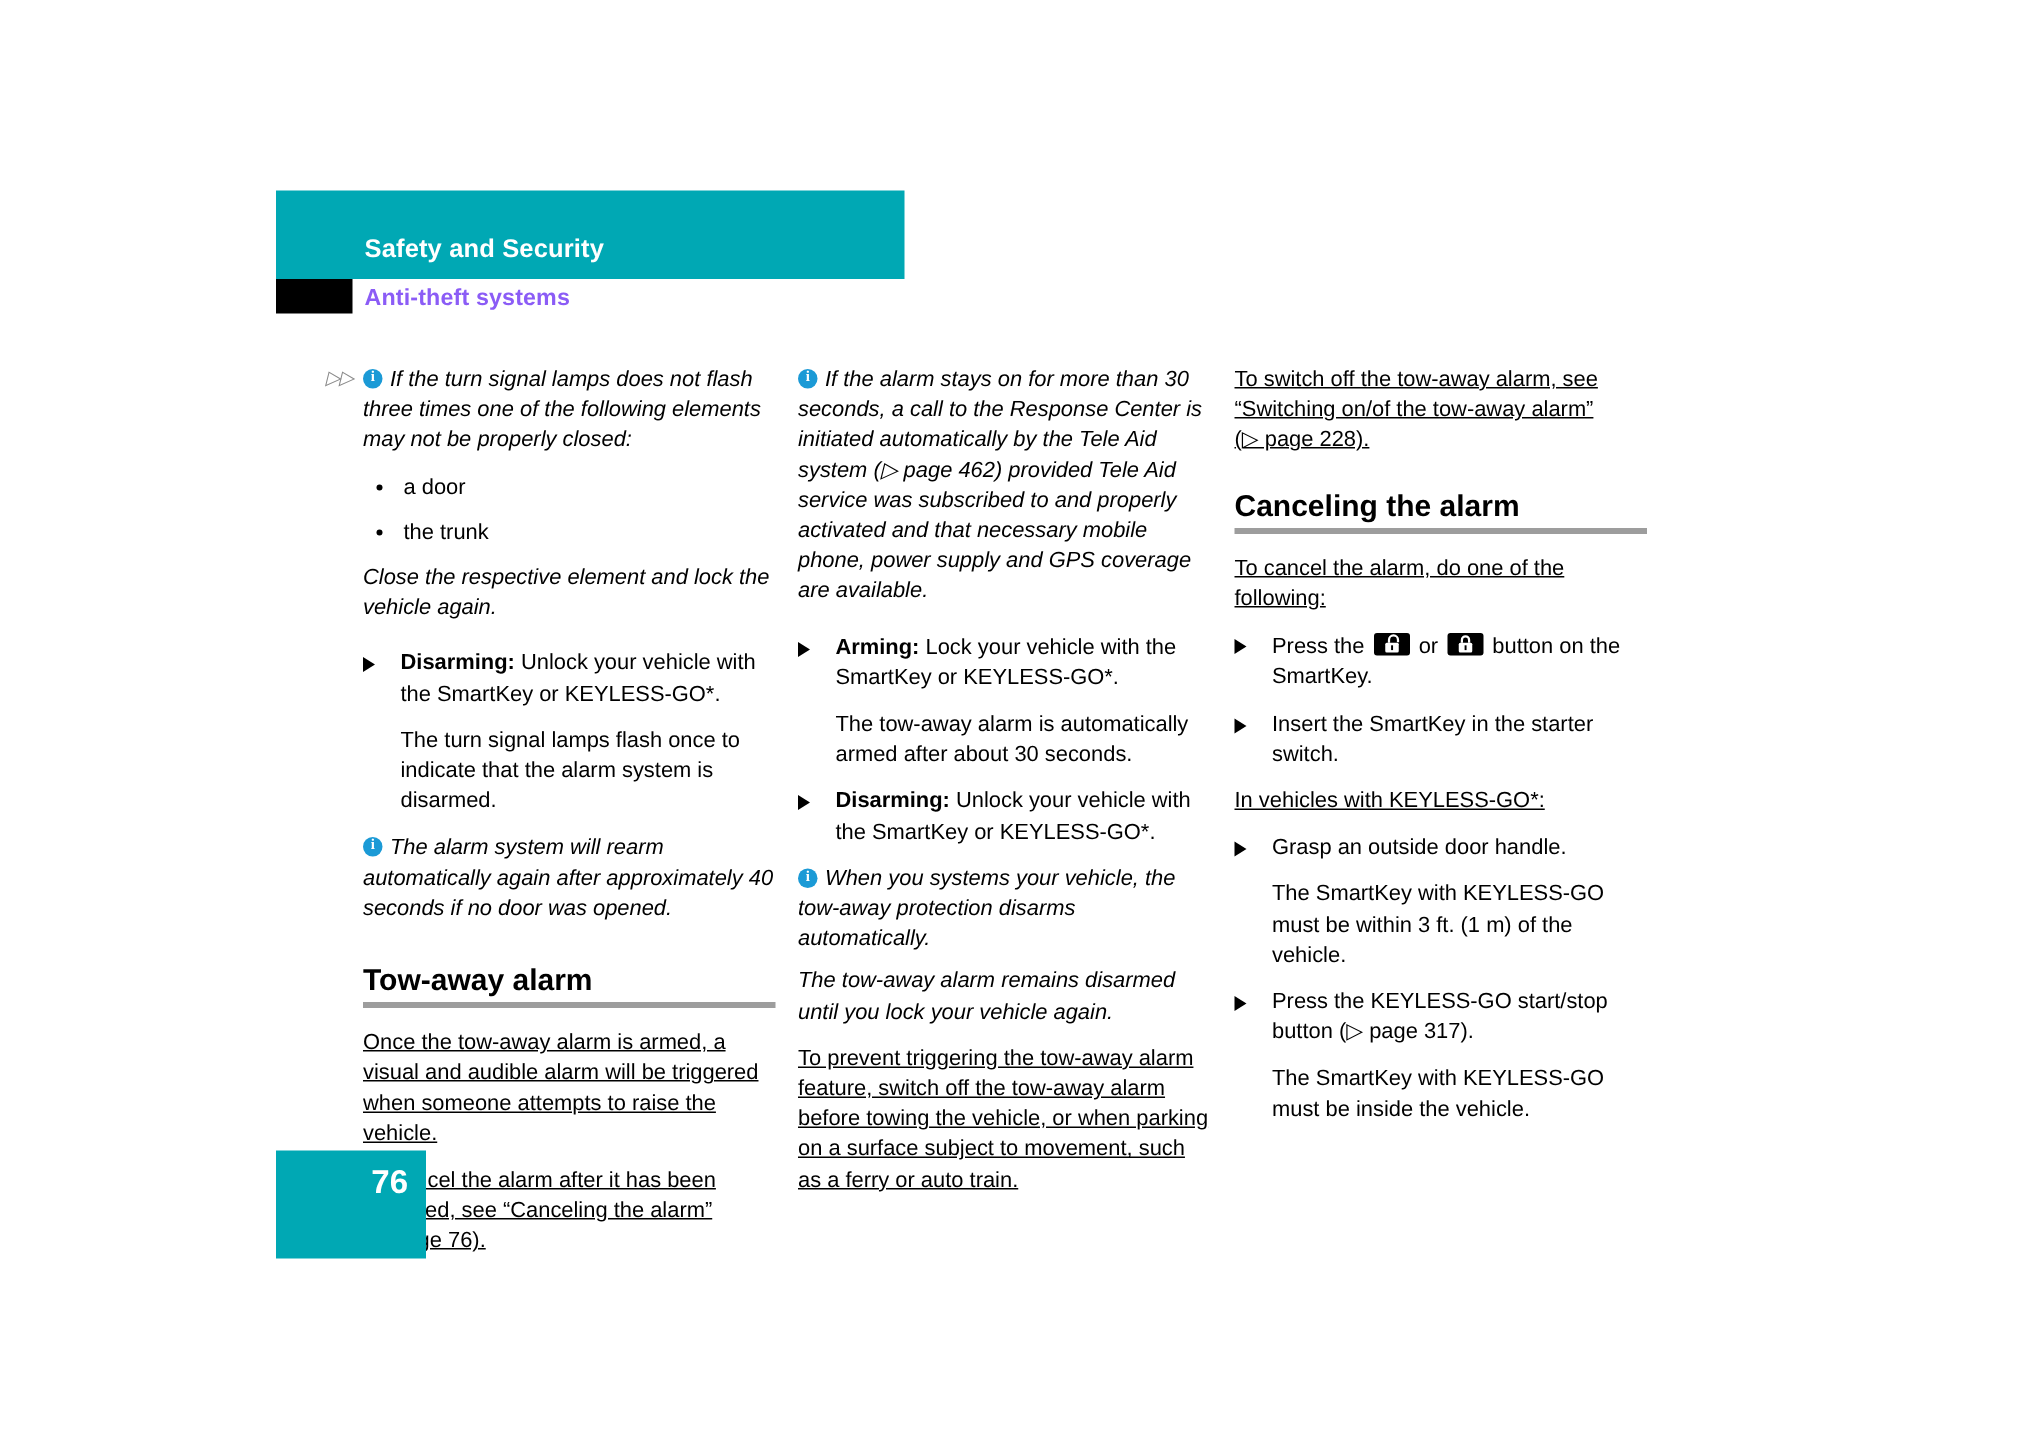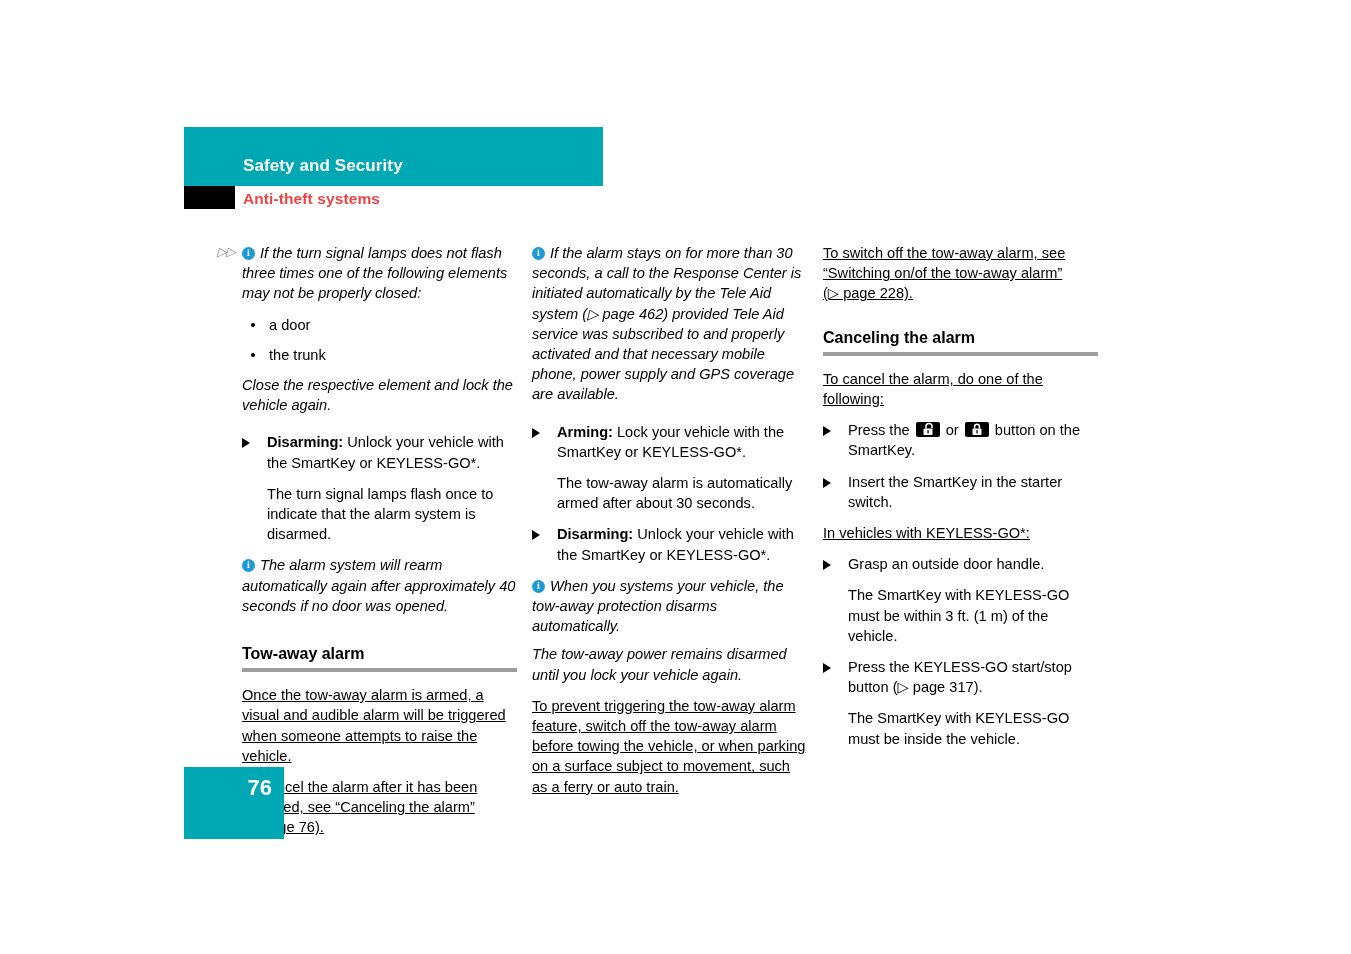--- a/index.html
+++ b/index.html
@@ -41,21 +41,21 @@
     width: 51px;
     height: 23px;
     background: #000000;
   }
   .header-subtitle {
     position: absolute;
     left: 243px;
     top: 190px;
     font-size: 15.5px;
     font-weight: bold;
-    color: #ef4444;
+    color: #8b5cf6;
     letter-spacing: 0.1px;
   }
 
   
   .col {
     position: absolute;
     top: 243px;
     width: 275px;
     font-size: 14.6px;
     line-height: 20.2px;
@@ -152,21 +152,21 @@
     top: 8px;
     width: 4px;
     height: 4px;
     border-radius: 50%;
     background: #000000;
   }
 
   
   .subhead {
     font-weight: bold;
-    font-size: 16px;
+    font-size: 20px;
     margin: 0 0 4px 0;
   }
   .subhead-rule {
     height: 4px;
     background: #9d9d9d;
     margin: 0 0 13px 0;
     width: 100%;
   }
   .section-gap { height: 17px; }
 
@@ -263,21 +263,21 @@
   </div>
   <div class="arrow-sub">The tow-away alarm is automatically armed after about 30 seconds.</div>
 
   <div class="arrow-item">
     <b class="lead">Disarming:</b><span> Unlock your vehicle with the SmartKey or KEYLESS-GO*.</span>
   </div>
 
   <div class="note" style="margin-bottom:8px">
     <span class="info-icon"></span><span>When you systems your vehicle, the tow-away protection disarms automatically.</span>
   </div>
-  <div class="note-cont">The tow-away power remains disarmed until you lock your vehicle again.</div>
+  <div class="note-cont">The tow-away alarm remains disarmed until you lock your vehicle again.</div>
 
   <div class="para">To prevent triggering the tow-away alarm feature, switch off the tow-away alarm before towing the vehicle, or when parking on a surface subject to movement, such as a ferry or auto train.</div>
 
 </div>
 
 <div class="col col-3">
 
   <div class="para">
     <span>To switch off the tow-away alarm, see “Switching on/of the tow-away alarm”</span><br>
     <span>(▷ page 228).</span>

